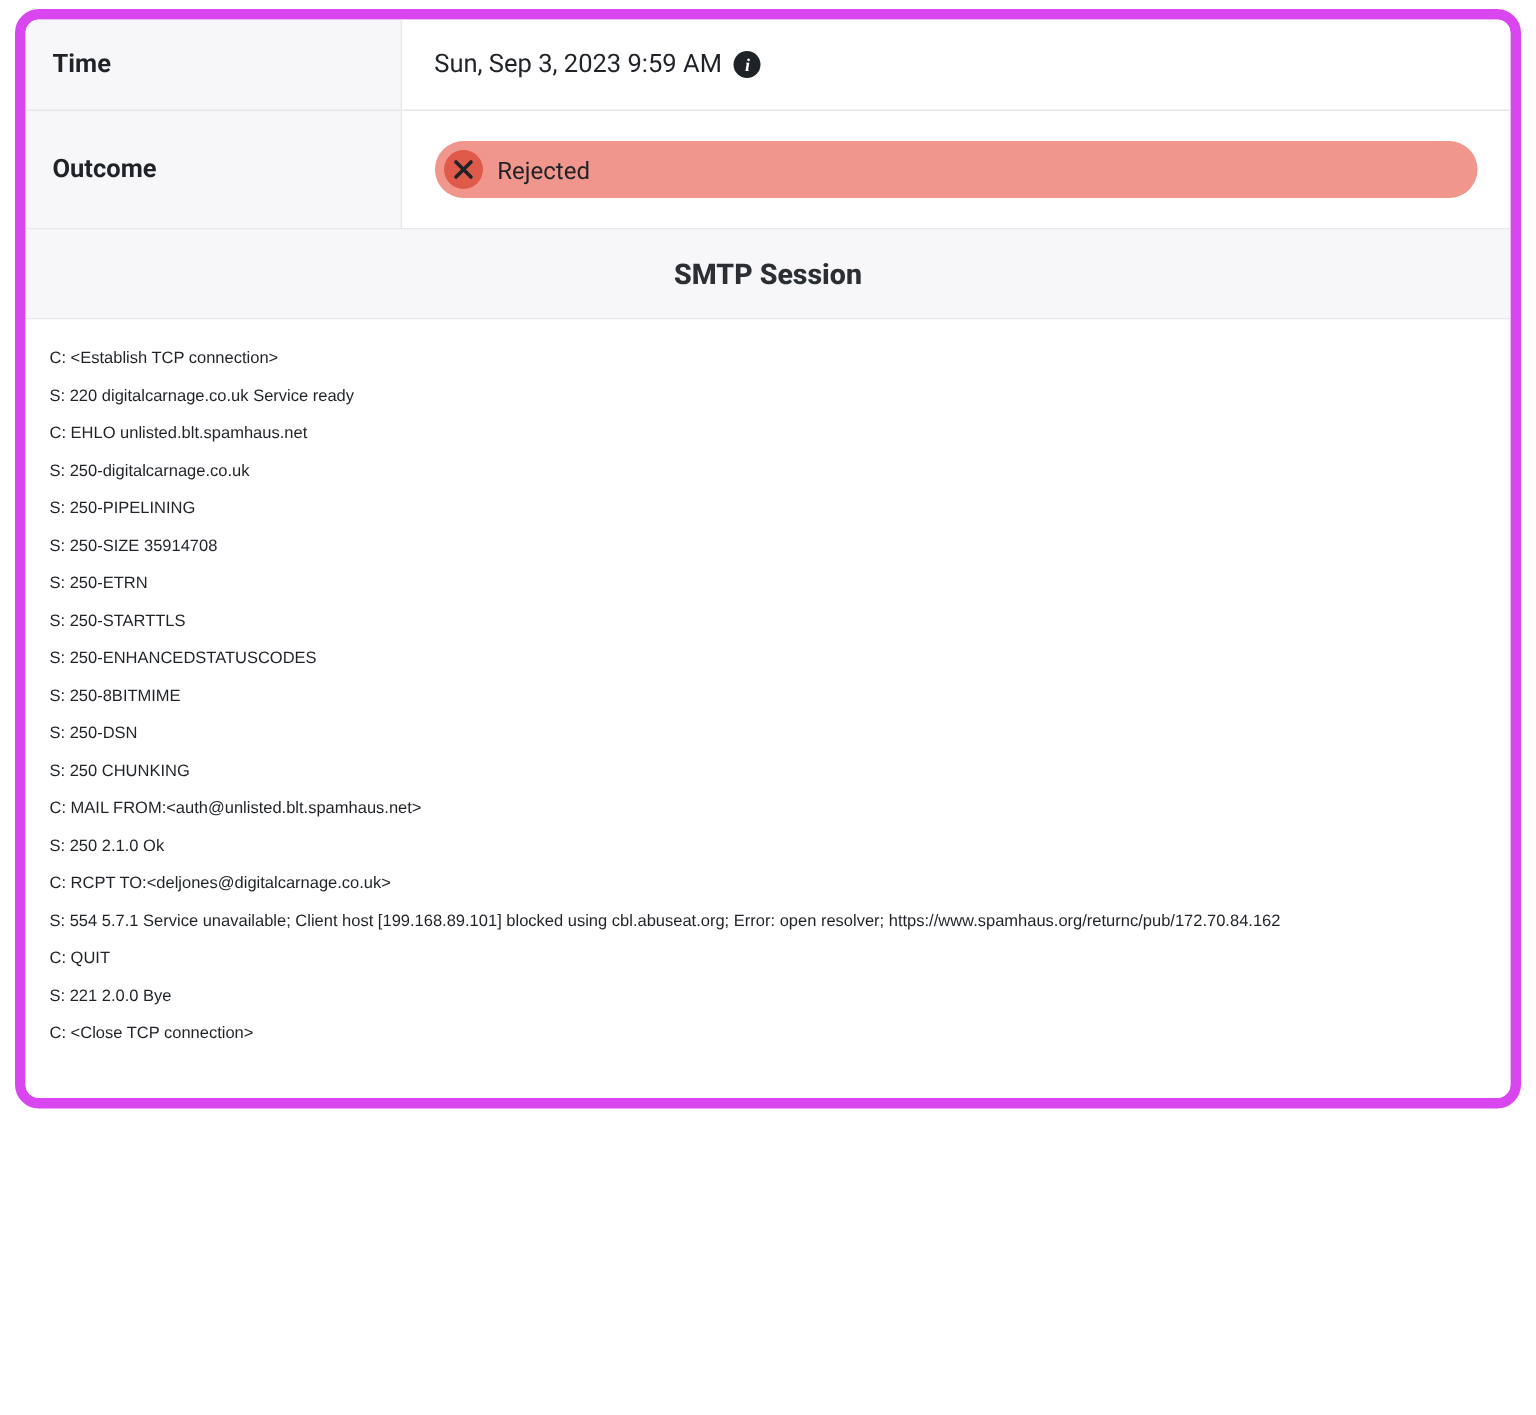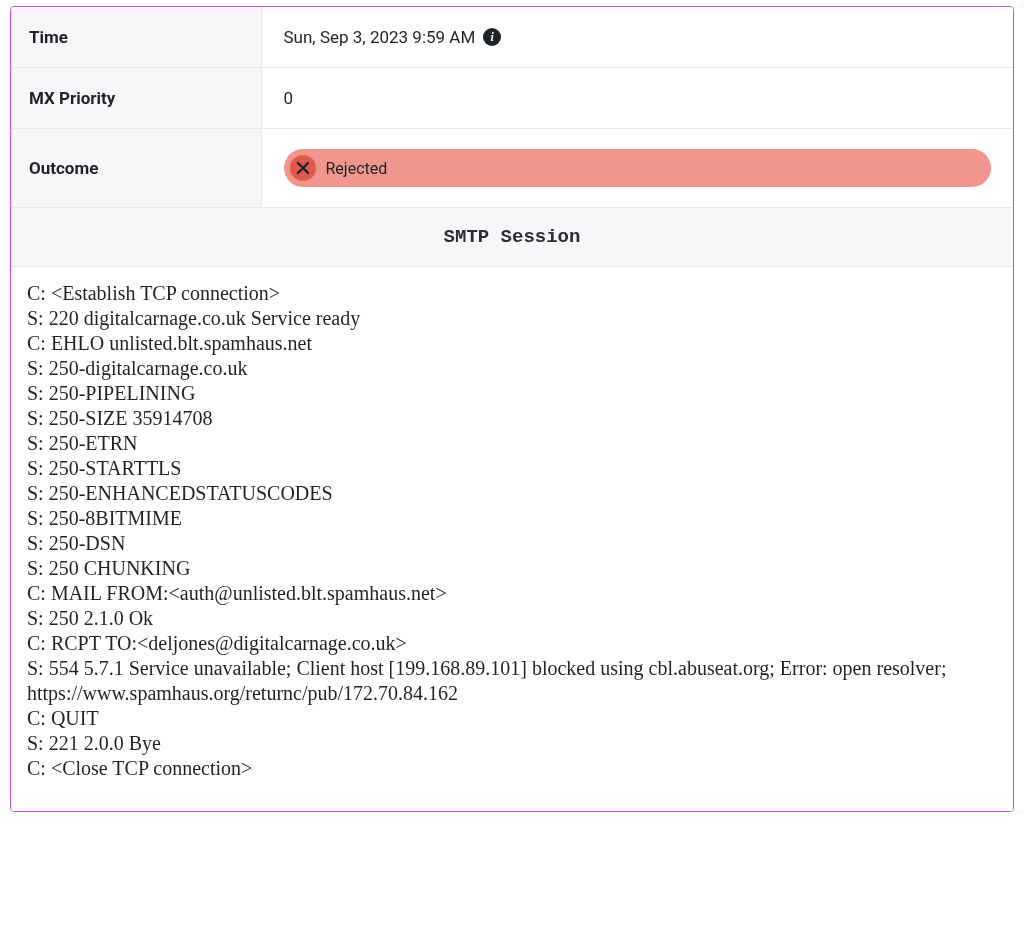--- a/index.html
+++ b/index.html
@@ -4,22 +4,22 @@
   <style>
     * { box-sizing: border-box; margin: 0; padding: 0; }
     body {
       font-family: -apple-system, BlinkMacSystemFont, 'Segoe UI', Roboto, Helvetica, Arial, sans-serif;
       background: #ffffff;
       width: 1024px;
       height: 943px;
       overflow: hidden;
     }
     .panel {
-      border: 1px solid #d946ef;
-      border-radius: 4px;
+      border: 7px solid #d946ef;
+      border-radius: 16px;
       margin: 6px 10px 10px 10px;
       background: #ffffff;
       overflow: hidden;
     }
     table.details {
       width: 100%;
       border-collapse: collapse;
     }
     table.details tr {
       border-bottom: 1px solid #e5e7eb;
@@ -88,29 +88,28 @@
       color: #1f2328;
     }
     .session-header {
       background: #f7f7fa;
       border-bottom: 1px solid #e5e7eb;
       text-align: center;
       font-weight: 800;
       font-size: 19px;
       color: #2b2f33;
       padding: 18px 0;
-      font-family: Liberation Mono, monospace;
     }
     .session-body {
       padding: 14px 16px 30px 16px;
       background: #ffffff;
     }
     pre.session-log {
-      font-family: Liberation Serif, serif;
-      font-size: 20px;
+      font-family: Liberation Sans, sans-serif;
+      font-size: 11px;
       line-height: 25px;
       color: #1f2328;
       white-space: pre-wrap;
       word-break: break-word;
     }
   </style>
 </head>
 <body>
 
 <div class="panel">
@@ -118,24 +117,20 @@
   <table class="details">
     <tbody>
         <tr>
       <th>Time</th>
       <td>
         <div class="time-cell">
           <span>Sun, Sep 3, 2023 9:59 AM</span>
           <span class="info-icon">i</span>
         </div>
       </td>
-    </tr>
-    <tr>
-      <th>MX Priority</th>
-      <td>0</td>
     </tr>
     <tr>
       <th>Outcome</th>
       <td>
         <div class="rejected-pill">
           <span class="rejected-x">
             <svg width="14" height="14" viewBox="0 0 14 14" aria-hidden="true">
               <path d="M2 2 L12 12 M12 2 L2 12" stroke="#1f2328" stroke-width="2.4" stroke-linecap="round"></path>
             </svg>
           </span>

